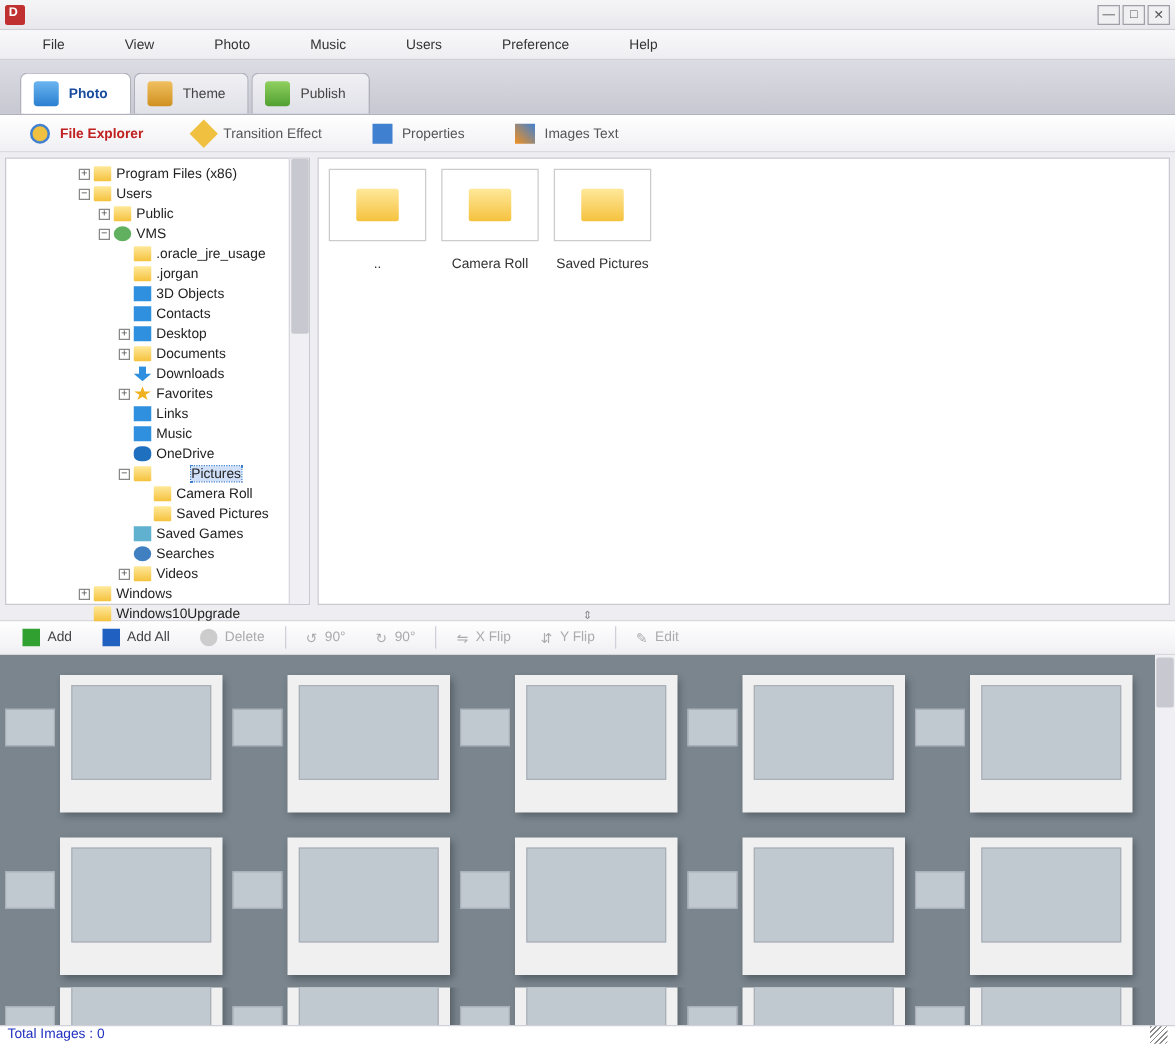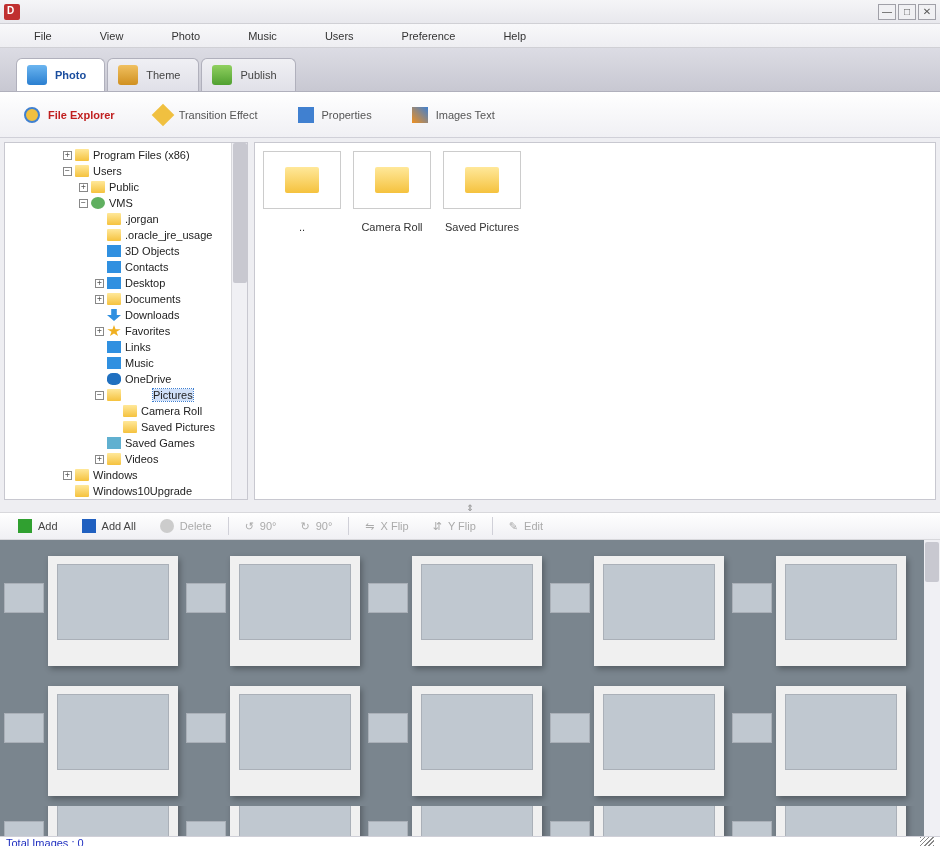--- a/index.html
+++ b/index.html
@@ -16,21 +16,21 @@
 .menu-item { padding: 0 24px; color: #333; cursor: pointer; }
 
 .tabbar { height: 44px; background: linear-gradient(#dcdce4,#c8c8d2); display: flex; align-items: flex-end; padding: 0 16px; gap: 2px; border-bottom: 1px solid #b0b0bc; }
 .main-tab { padding: 6px 18px 6px 10px; background: linear-gradient(#f0f0f4,#e0e0e8); border: 1px solid #b0b0bc; border-bottom: none; border-radius: 6px 6px 0 0; display: flex; align-items: center; gap: 8px; color: #444; font-size: 13px; cursor: pointer; }
 .main-tab.active { background: #fff; font-weight: bold; color: #1a4d9e; }
 .tab-ic { width: 20px; height: 20px; border-radius: 3px; }
 .ic-photo { background: linear-gradient(#6bb5f0,#2a7fd0); }
 .ic-theme { background: linear-gradient(#f0c060,#d09020); }
 .ic-publish { background: linear-gradient(#90d060,#50a030); }
 
-.subbar { height: 46px; background: linear-gradient(#fff,#f0f0f4); border-bottom: 1px solid #d0d0d8; display: flex; align-items: center; padding: 0 24px; gap: 40px; }
+.subbar { height: 30px; background: linear-gradient(#fff,#f0f0f4); border-bottom: 1px solid #d0d0d8; display: flex; align-items: center; padding: 0 24px; gap: 40px; }
 .sub-item { display: flex; align-items: center; gap: 8px; color: #555; cursor: pointer; }
 .sub-item.active { color: #c02020; font-weight: bold; }
 .sub-ic { width: 16px; height: 16px; }
 .ic-s1 { background: #f0c040; border: 2px solid #4080d0; border-radius: 50%; }
 .ic-s2 { background: #f0c040; transform: rotate(45deg); }
 .ic-s3 { background: #4080d0; }
 .ic-s4 { background: linear-gradient(45deg,#f09020,#4080d0); }
 
 .workarea { height: 366px; display: flex; background: #eeeef2; padding: 4px; gap: 6px; }
 .tree-panel { width: 244px; background: #fff; border: 1px solid #c8c8d0; position: relative; }
@@ -155,25 +155,25 @@
           <span class="tic folder"></span>
           <span class="tree-label">Public</span>
         </div>
     <div class="tree-node" style="padding-left:72px">
           <span class="exp">−</span>
           <span class="tic user"></span>
           <span class="tree-label">VMS</span>
         </div>
     <div class="tree-node" style="padding-left:100px">
           <span class="tic folder"></span>
+          <span class="tree-label">.oracle_jre_usage</span>
+        </div>
+    <div class="tree-node" style="padding-left:100px">
+          <span class="tic folder"></span>
           <span class="tree-label">.jorgan</span>
-        </div>
-    <div class="tree-node" style="padding-left:100px">
-          <span class="tic folder"></span>
-          <span class="tree-label">.oracle_jre_usage</span>
         </div>
     <div class="tree-node" style="padding-left:100px">
           <span class="tic blue"></span>
           <span class="tree-label">3D Objects</span>
         </div>
     <div class="tree-node" style="padding-left:100px">
           <span class="tic blue"></span>
           <span class="tree-label">Contacts</span>
         </div>
     <div class="tree-node" style="padding-left:88px">
@@ -216,20 +216,24 @@
           <span class="tic folder"></span>
           <span class="tree-label">Camera Roll</span>
         </div>
     <div class="tree-node" style="padding-left:116px">
           <span class="tic folder"></span>
           <span class="tree-label">Saved Pictures</span>
         </div>
     <div class="tree-node" style="padding-left:100px">
           <span class="tic game"></span>
           <span class="tree-label">Saved Games</span>
+        </div>
+    <div class="tree-node" style="padding-left:100px">
+          <span class="tic search"></span>
+          <span class="tree-label">Searches</span>
         </div>
     <div class="tree-node" style="padding-left:88px">
           <span class="exp">+</span>
           <span class="tic folder"></span>
           <span class="tree-label">Videos</span>
         </div>
     <div class="tree-node" style="padding-left:56px">
           <span class="exp">+</span>
           <span class="tic folder"></span>
           <span class="tree-label">Windows</span>

